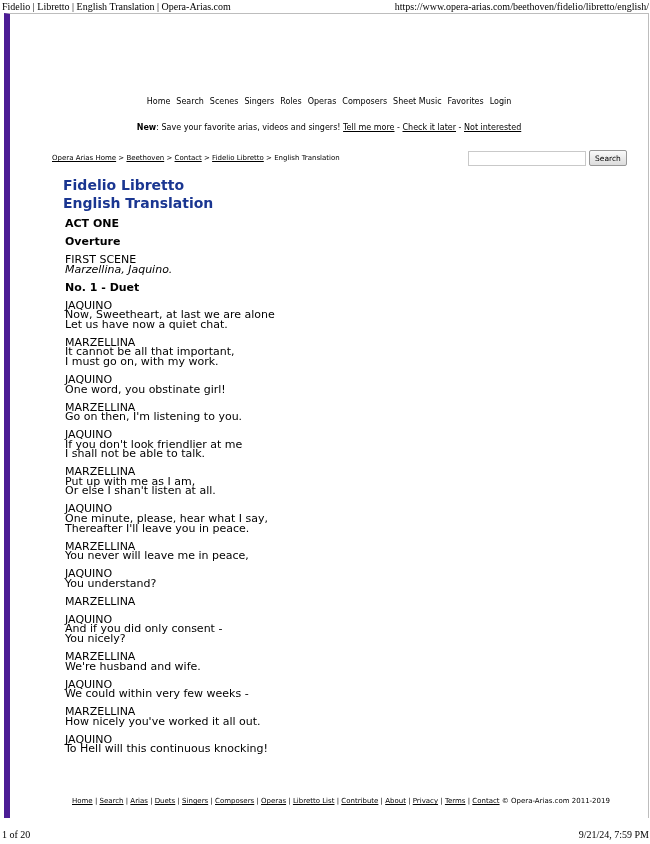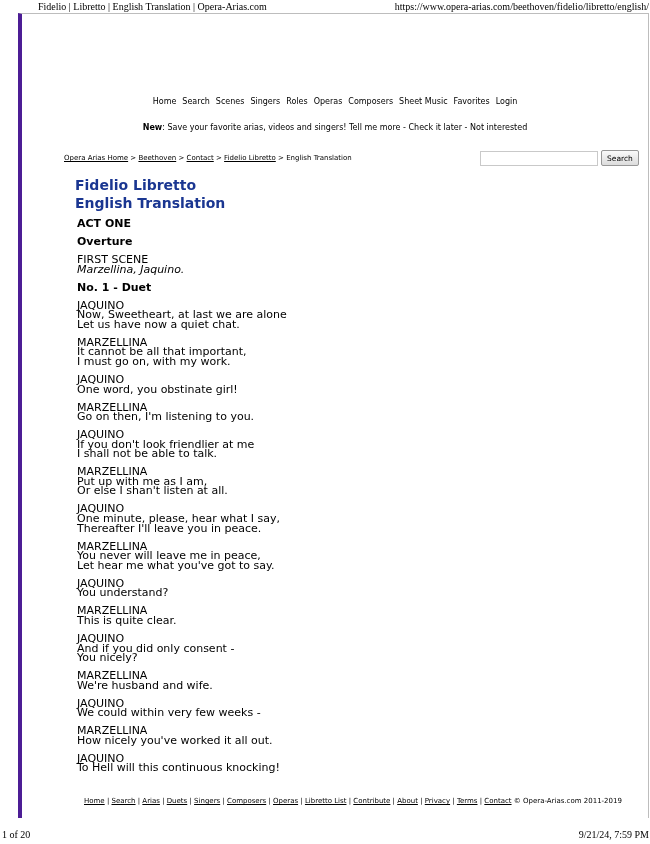--- a/index.html
+++ b/index.html
@@ -9,47 +9,47 @@
     background:#fff;
     color:#000;
     font-family:"DejaVu Sans", sans-serif;
     overflow:hidden;
   }
   
   .print-header {
     position:absolute; top:1px; left:2px; right:1px;
     display:flex; justify-content:space-between;
     font-family:"Liberation Serif", serif;
-    font-size:10px; line-height:12px;margin-left:36px;
+    font-size:10px; line-height:12px;
   }
   .print-footer {
     position:absolute; bottom:3px; left:2px; right:1px;
     display:flex; justify-content:space-between;
     font-family:"Liberation Serif", serif;
     font-size:10px; line-height:12px;text-align:center;
   }
   
   .page-frame {
-    position:absolute; top:13px; left:18px; right:1px; height:805px;
+    position:absolute; top:13px; left:4px; right:1px; height:805px;
     border-top:1px solid #bdbdbd;
-    border-left:4px solid #4c1d95;
+    border-left:6px solid #4c1d95;
     border-right:1px solid #bdbdbd;
   }
   
   .topnav {
     position:absolute; top:83px; left:0; right:0;
     text-align:center; font-size:8px; color:#000;
   }
   .nav-item { margin:0 3px; cursor:pointer; white-space:nowrap; }
   
   .notice {
     position:absolute; top:109px; left:0; right:0;
     text-align:center; font-size:8px;
   }
-  .notice .link { cursor:pointer;margin-top:21px; }
+  .notice .link { text-decoration:underline; cursor:pointer;margin-top:21px; }
   
   .breadcrumb {
     position:absolute; top:140px; left:42px;
     font-size:7px; color:#000;
   }
   .breadcrumb .link { text-decoration:underline; cursor:pointer;text-align:center; }
   
   .searchbar { position:absolute; top:136px; left:458px; display:flex; align-items:center; }
   .search-input {
     width:118px; height:15px;
@@ -156,29 +156,27 @@
         <div class="lib-line">Or else I shan't listen at all.</div>
       </div>
       <div class="lib-block">
         <div class="lib-speaker">JAQUINO</div>
         <div class="lib-line">One minute, please, hear what I say,</div>
         <div class="lib-line">Thereafter I'll leave you in peace.</div>
       </div>
       <div class="lib-block">
         <div class="lib-speaker">MARZELLINA</div>
         <div class="lib-line">You never will leave me in peace,</div>
-        <div class="lib-line">Let hear me what you've got to say.</div>
       </div>
       <div class="lib-block">
         <div class="lib-speaker">JAQUINO</div>
         <div class="lib-line">You understand?</div>
       </div>
       <div class="lib-block">
         <div class="lib-speaker">MARZELLINA</div>
-        <div class="lib-line">This is quite clear.</div>
       </div>
       <div class="lib-block">
         <div class="lib-speaker">JAQUINO</div>
         <div class="lib-line">And if you did only consent -</div>
         <div class="lib-line">You nicely?</div>
       </div>
       <div class="lib-block">
         <div class="lib-speaker">MARZELLINA</div>
         <div class="lib-line">We're husband and wife.</div>
       </div>

